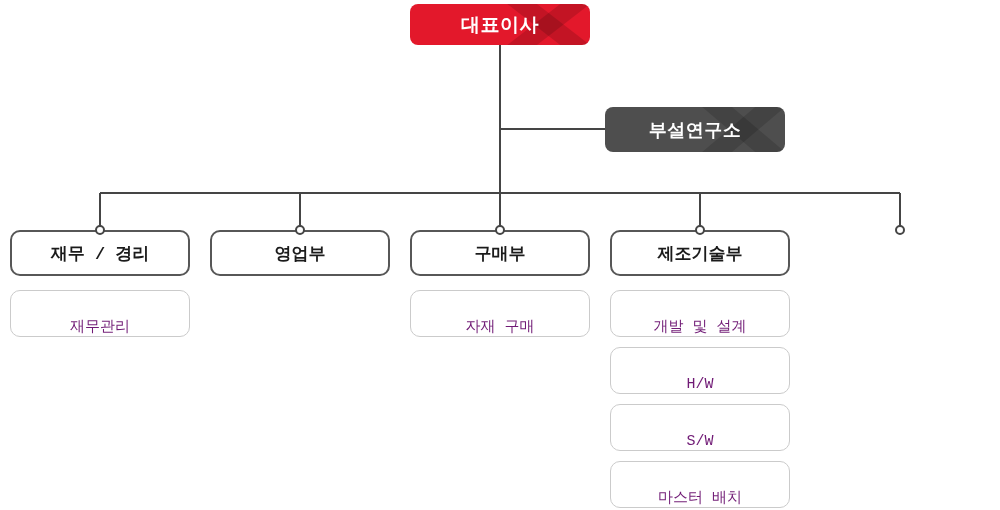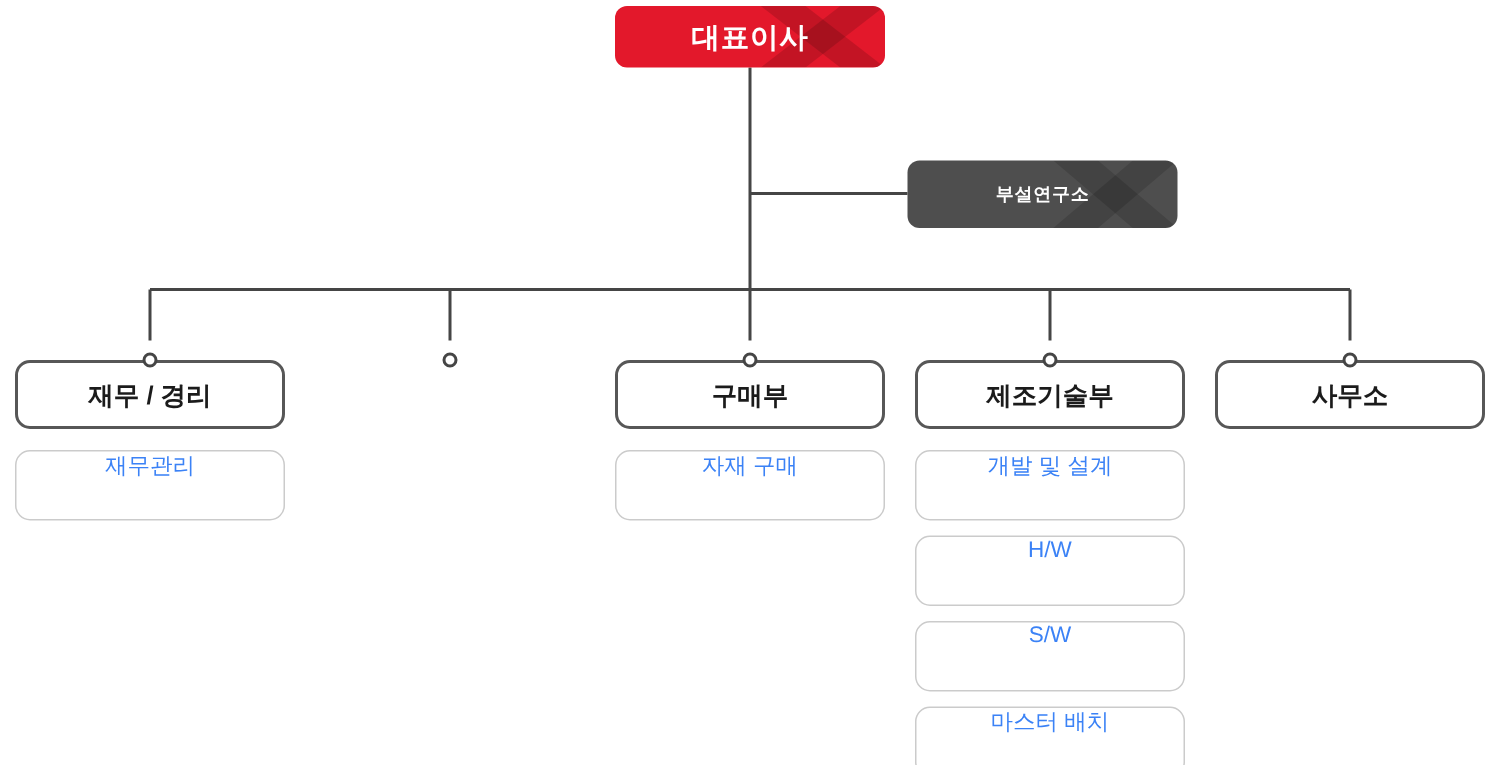--- a/index.html
+++ b/index.html
@@ -68,28 +68,29 @@
     height: 41px;
     background: var(--root-bg, #e3182b);
     font-size: 19px;
   }
   .node.research {
     left: 605px;
     top: 107px;
     width: 180px;
     height: 45px;
     background: var(--research-bg, #4e4e4e);
-    font-size: 12px;
+    font-size: 18px;
   }
   
   .col {
     position: absolute;
-    top: 240px;
+    top: 230px;
     width: 180px;
     z-index: 1;
+    font-family: Liberation Mono, monospace;
   }
   .dot {
     position: absolute;
     top: -5px;
     left: 50%;
     margin-left: -5px;
     width: 10px;
     height: 10px;
     box-sizing: border-box;
     background: #ffffff;
@@ -110,24 +111,24 @@
     font-weight: bold;
     color: #1b1b1b;
   }
   .sub {
     height: 47px;
     box-sizing: border-box;
     background: #ffffff;
     border: 1px solid var(--sub-border, #cbcbcb);
     border-radius: 10px;
     display: flex;
-    align-items: flex-start;
+    align-items: flex-end;
     justify-content: center;
     font-size: 15px;
-    color: #3b82f6;
+    color: #701a75;
     margin-top: 10px;
   }
   .dept + .sub {
     margin-top: 14px;
   }
 </style>
 </head>
 <body>
 
 <div class="stage">
@@ -155,20 +156,23 @@
     <div class="dept">
       <span>재무 / 경리</span>
     </div>
     <div class="sub">
       <span>재무관리</span>
     </div>
   </div>
 
   <div class="col" style="left:210px">
     <span class="dot"></span>
+    <div class="dept">
+      <span>영업부</span>
+    </div>
   </div>
 
   <div class="col" style="left:410px">
     <span class="dot"></span>
     <div class="dept">
       <span>구매부</span>
     </div>
     <div class="sub">
       <span>자재 구매</span>
     </div>
@@ -188,18 +192,15 @@
     <div class="sub">
       <span>S/W</span>
     </div>
     <div class="sub">
       <span>마스터 배치</span>
     </div>
   </div>
 
   <div class="col" style="left:810px">
     <span class="dot"></span>
-    <div class="dept">
-      <span>사무소</span>
-    </div>
   </div>
 
 </div>
 
 </body></html>

